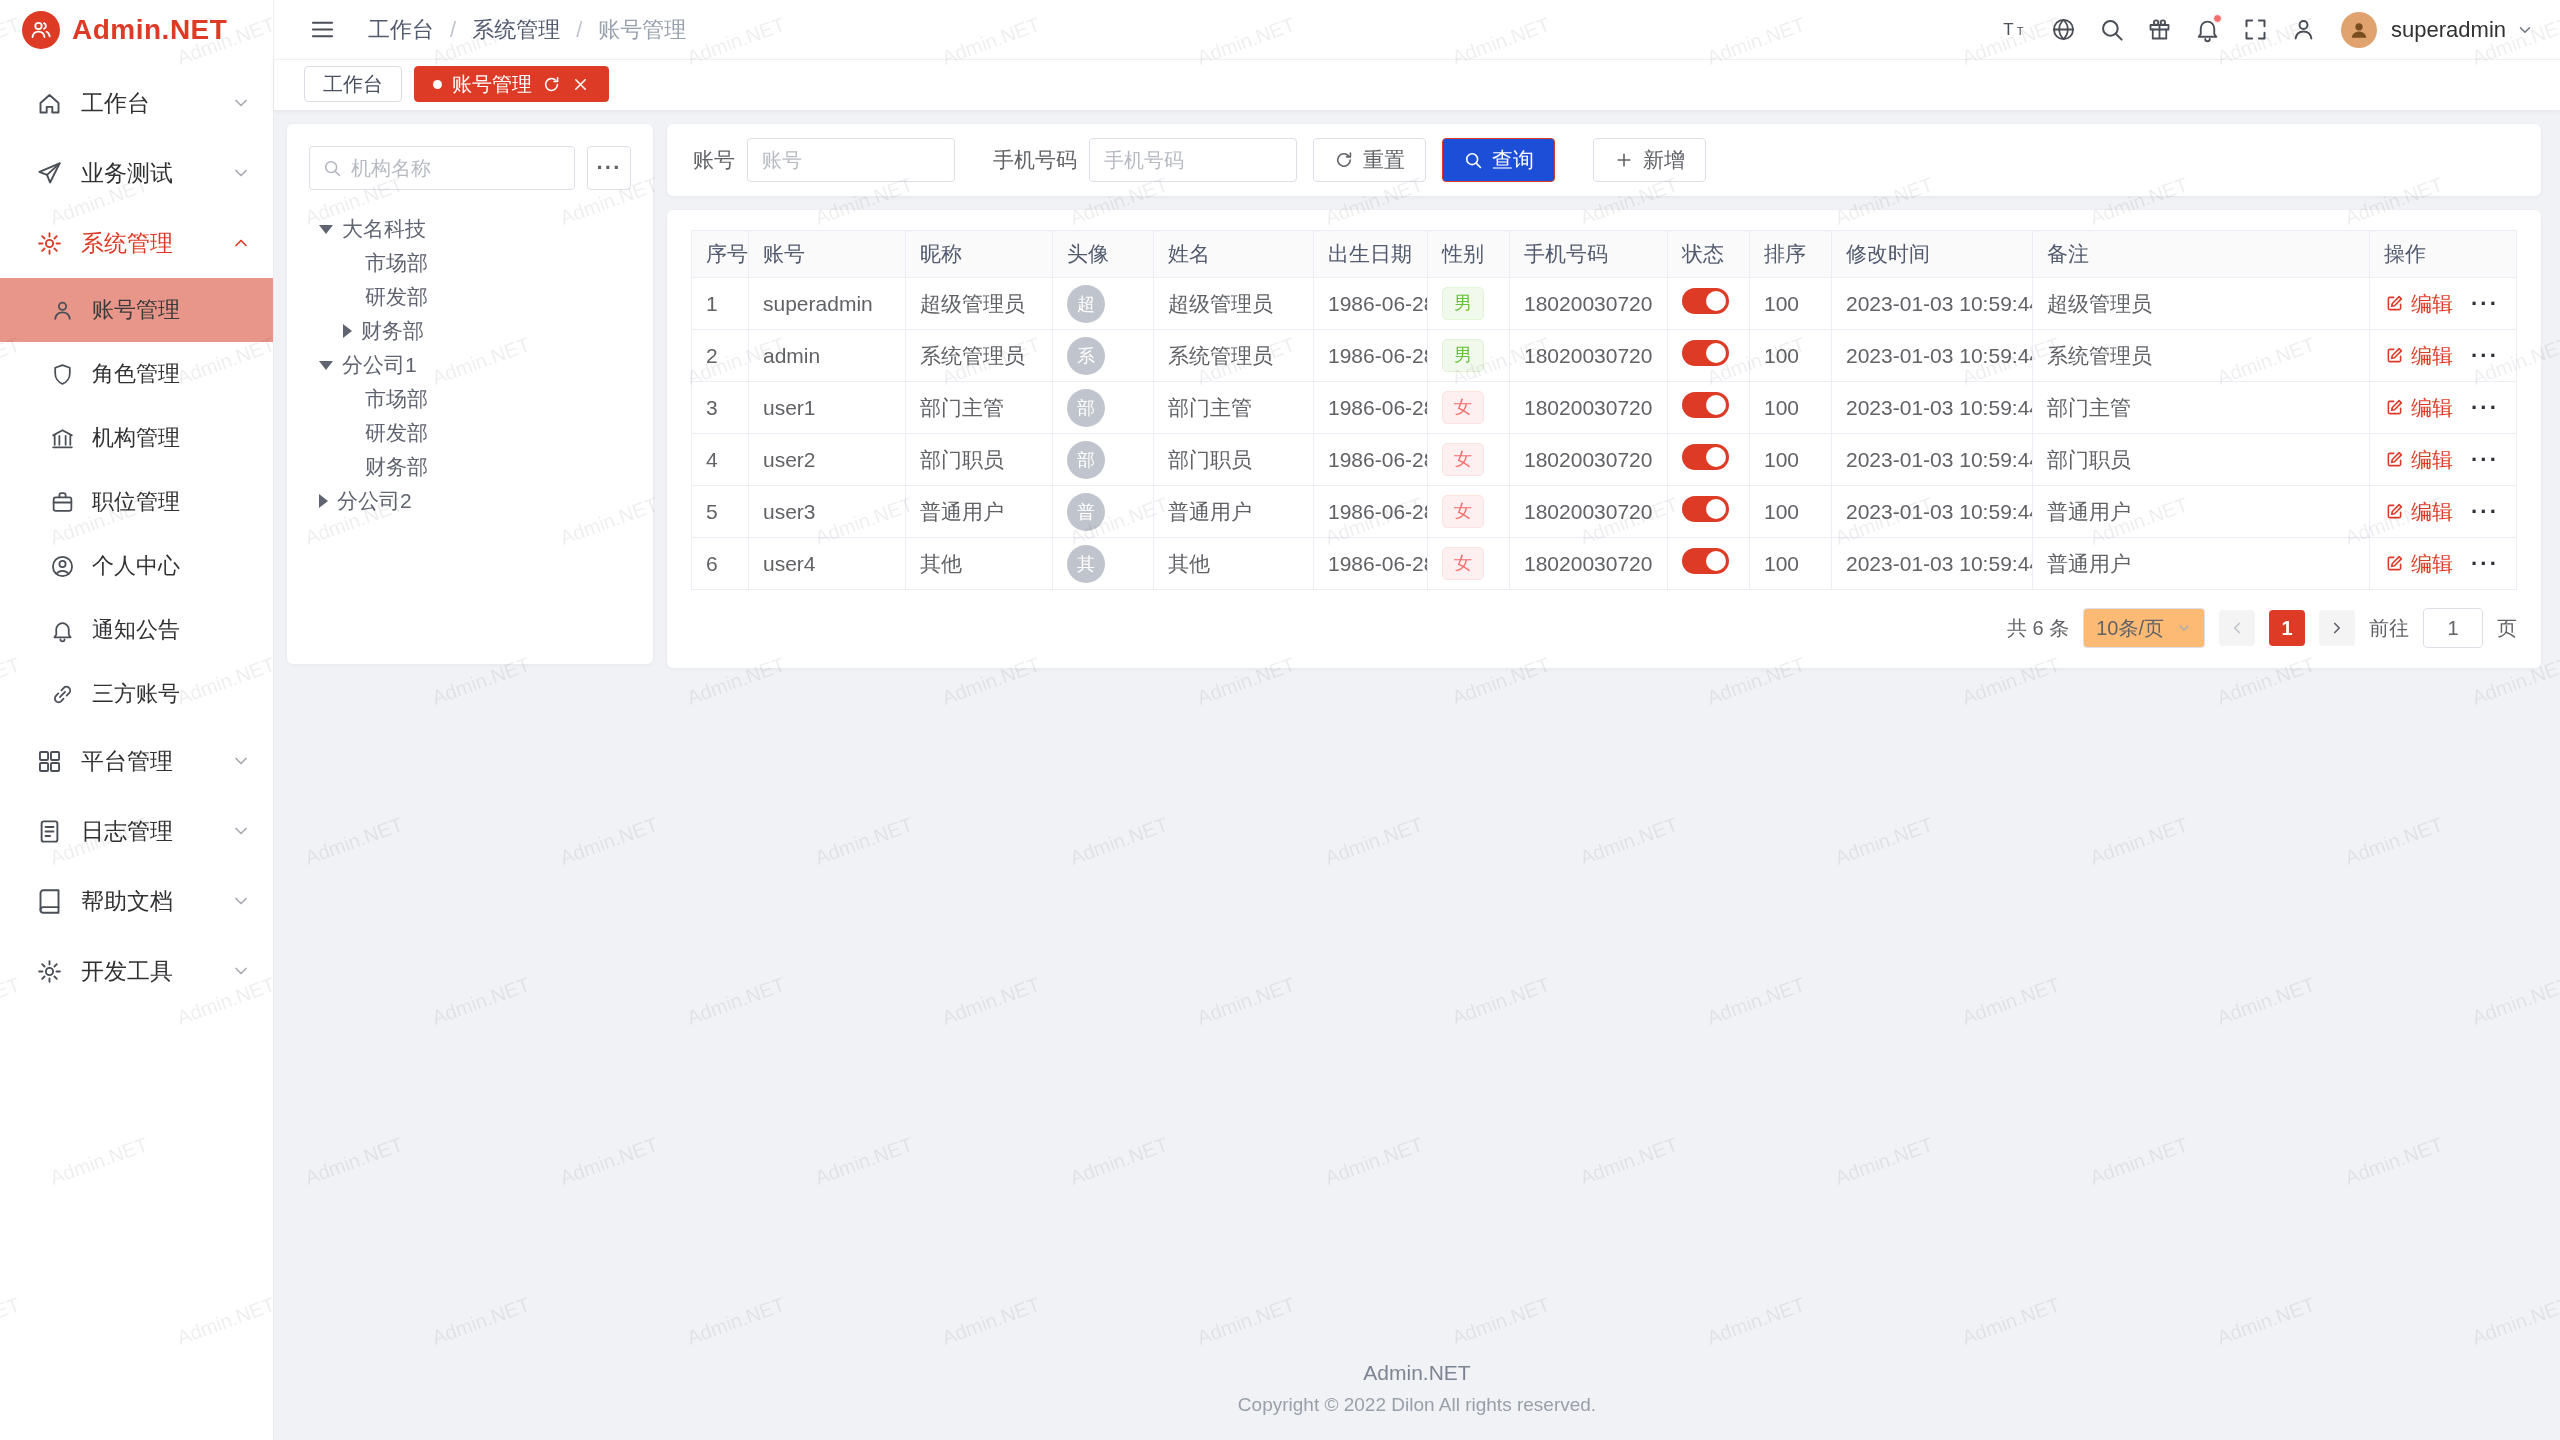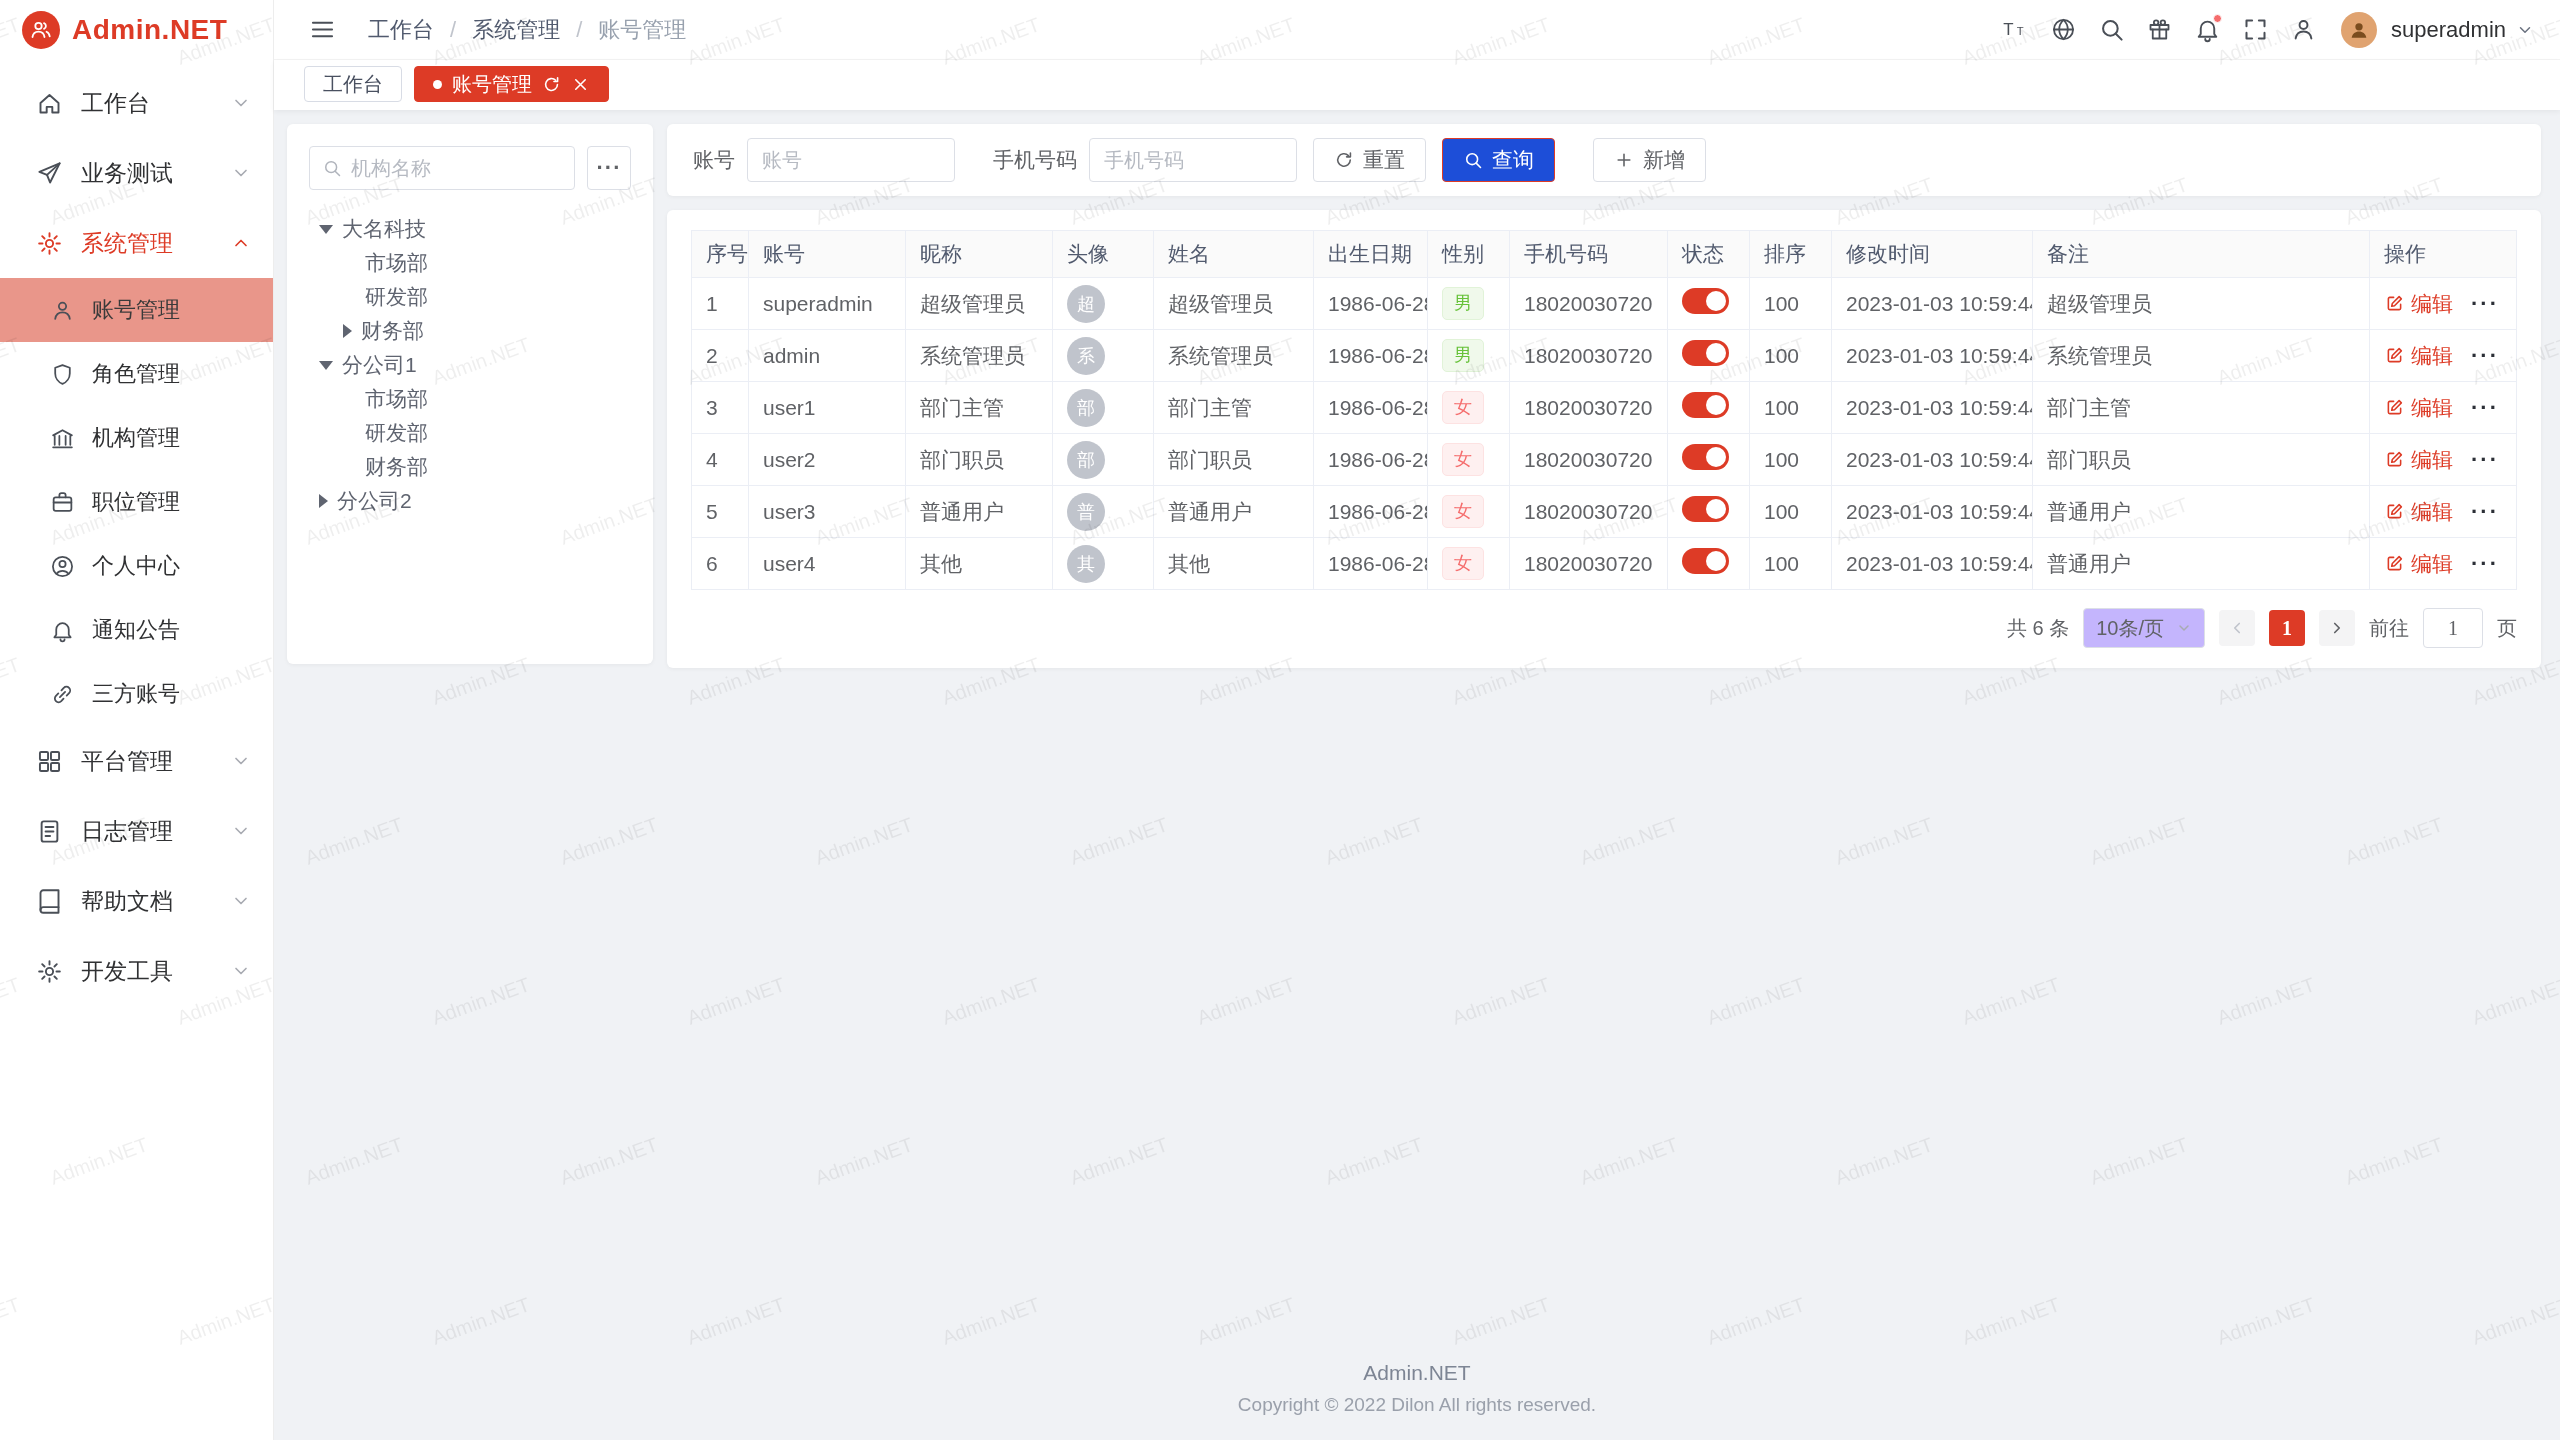--- a/index.html
+++ b/index.html
@@ -1,18 +1,18 @@
 <!DOCTYPE html>
 <html><head>
 <meta charset="utf-8">
 <style>
   *{box-sizing:border-box;margin:0;padding:0}
   html,body{width:2560px;height:1440px}
   body{font-family:"Liberation Sans","DejaVu Sans",sans-serif;background:#f0f2f5;color:#303133;overflow:hidden}
-  button,input{font-family:Liberation Serif, serif;background:none;border:none;outline:none}
+  button,input{font-family:Liberation Sans, sans-serif;background:none;border:none;outline:none}
   svg{display:block}
   .app{display:flex;width:100%;height:100%}
 
   
   .sidebar{width:274px;background:#fff;border-right:1px solid #ededed;flex-shrink:0;overflow:hidden}
   .logo-row{height:60px;display:flex;align-items:center;padding-left:22px;gap:12px}
   .logo-badge{width:38px;height:38px;border-radius:50%;background:#dd3b26;color:#fff;display:flex;align-items:center;justify-content:center;flex-shrink:0}
   .logo-badge svg{width:24px;height:24px}
   .logo-text{color:#dd3b26;font-weight:700;font-size:28px;letter-spacing:.5px}
   .menu{padding-top:8px}
@@ -85,21 +85,21 @@
   .badge.male{color:#67c23a;background:#f0f9eb;border:1px solid #e1f3d8}
   .badge.female{color:#f56c6c;background:#fef0f0;border:1px solid #fde2e2}
   .switch{display:inline-block;width:47px;height:26px;border-radius:13px;background:#dd3b26;position:relative;cursor:pointer}
   .switch::after{content:"";position:absolute;right:3px;top:3px;width:20px;height:20px;border-radius:50%;background:#fff}
   .ops-cell>*{vertical-align:middle}
   .op-edit{color:#dd3b26;display:inline-flex;align-items:center;gap:6px;cursor:pointer}
   .op-edit svg{width:21px;height:21px}
   .op-more{color:#2b2f36;margin-left:18px;font-weight:700;font-size:22px;letter-spacing:2px;cursor:pointer}
 
   .pager{display:flex;align-items:center;justify-content:flex-end;gap:14px;margin-top:18px;font-size:20px;color:#606266}
-  .psize{height:40px;border:1px solid #dcdfe6;border-radius:4px;display:flex;align-items:center;padding:0 12px;gap:12px;color:#606266;cursor:pointer;background:#c4b5fd}
+  .psize{height:40px;border:1px solid #dcdfe6;border-radius:4px;display:flex;align-items:center;padding:0 12px;gap:12px;color:#606266;cursor:pointer;background:#fdba74}
   .psize svg{width:16px;height:16px;color:#a8abb2}
   .pbtn{width:36px;height:36px;border-radius:4px;background:#f4f4f5;color:#606266;display:inline-flex;align-items:center;justify-content:center;font-size:20px;cursor:pointer}
   .pbtn svg{width:18px;height:18px}
   .pbtn.current{background:#dd3b26;color:#fff;font-weight:700}
   .pbtn.disabled{color:#c0c4cc}
   .goto-input{width:60px;height:40px;border:1px solid #dcdfe6;border-radius:4px;text-align:center;font-size:20px;color:#606266;background:#fff}
 
   .footer{margin-top:auto;text-align:center;padding-bottom:24px}
   .footer .l1{font-size:21px;color:#7d8594}
   .footer .l2{font-size:19px;color:#9aa0ab;margin-top:9px}

